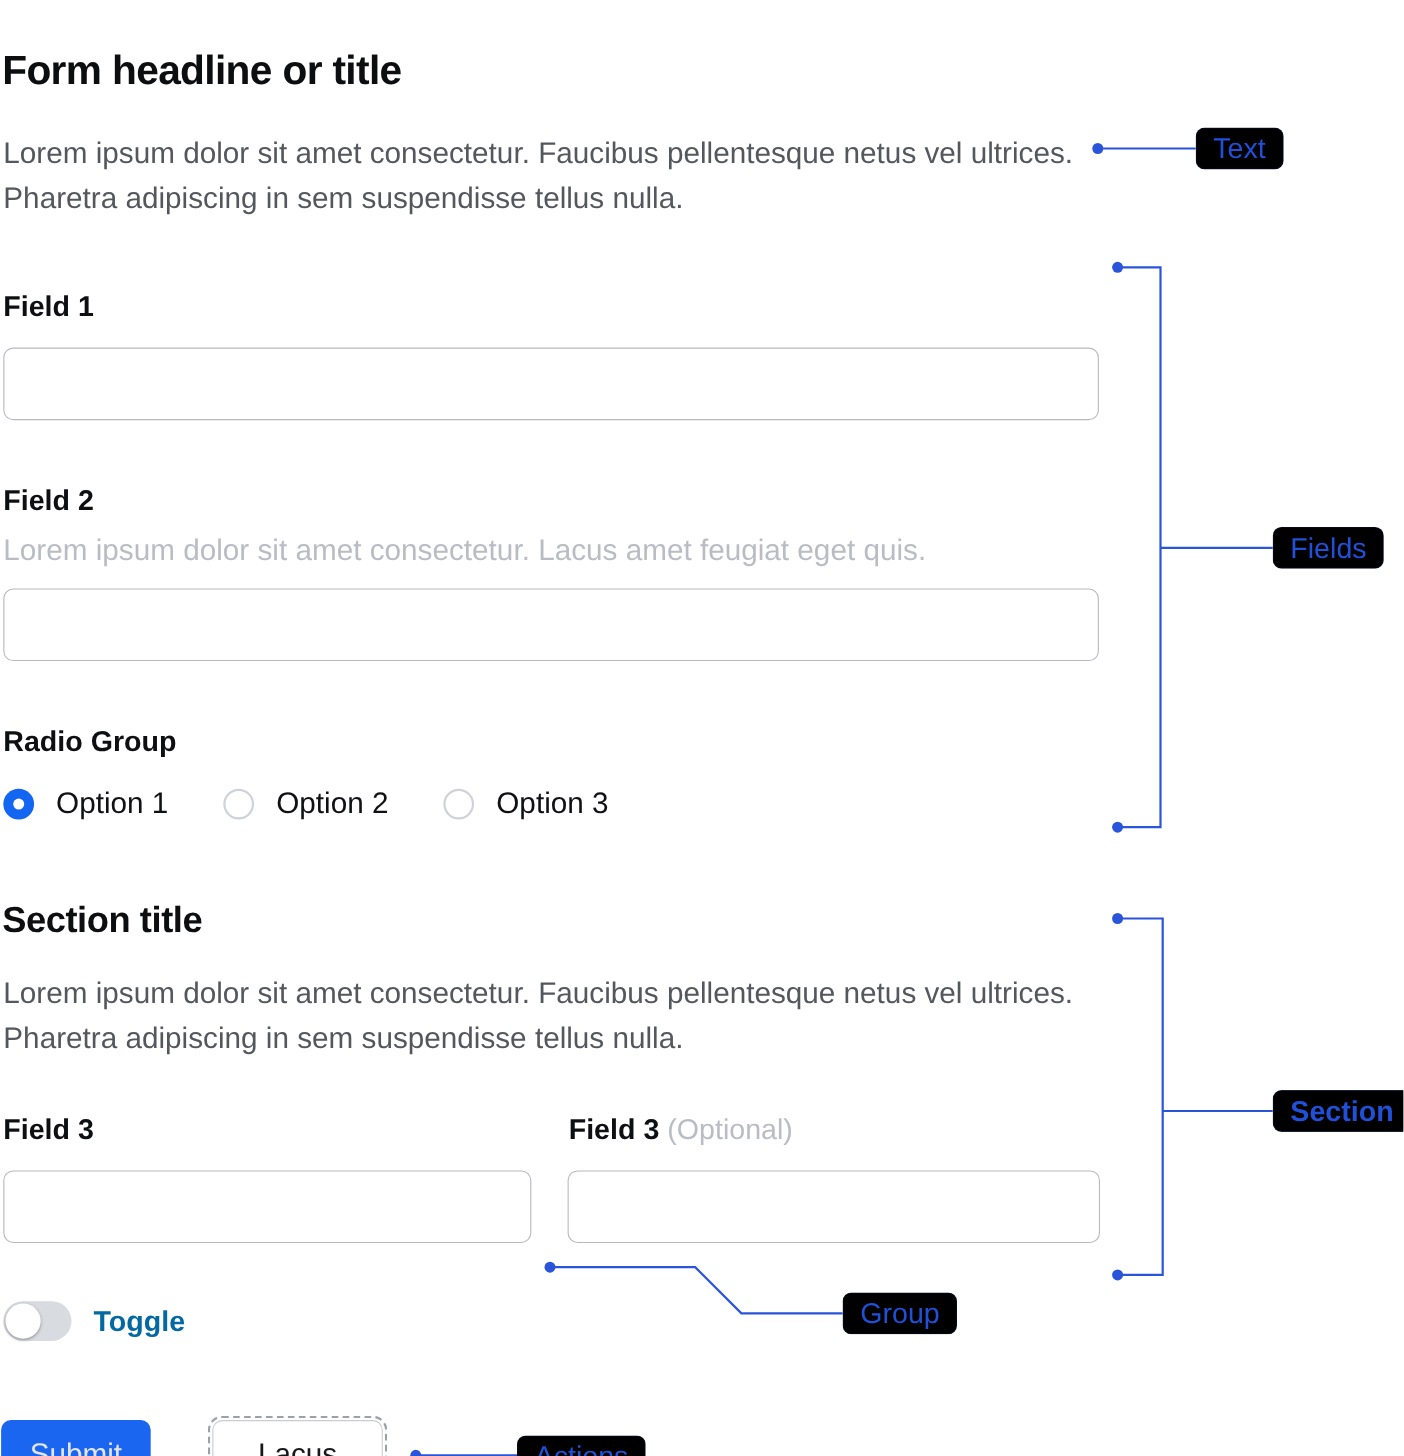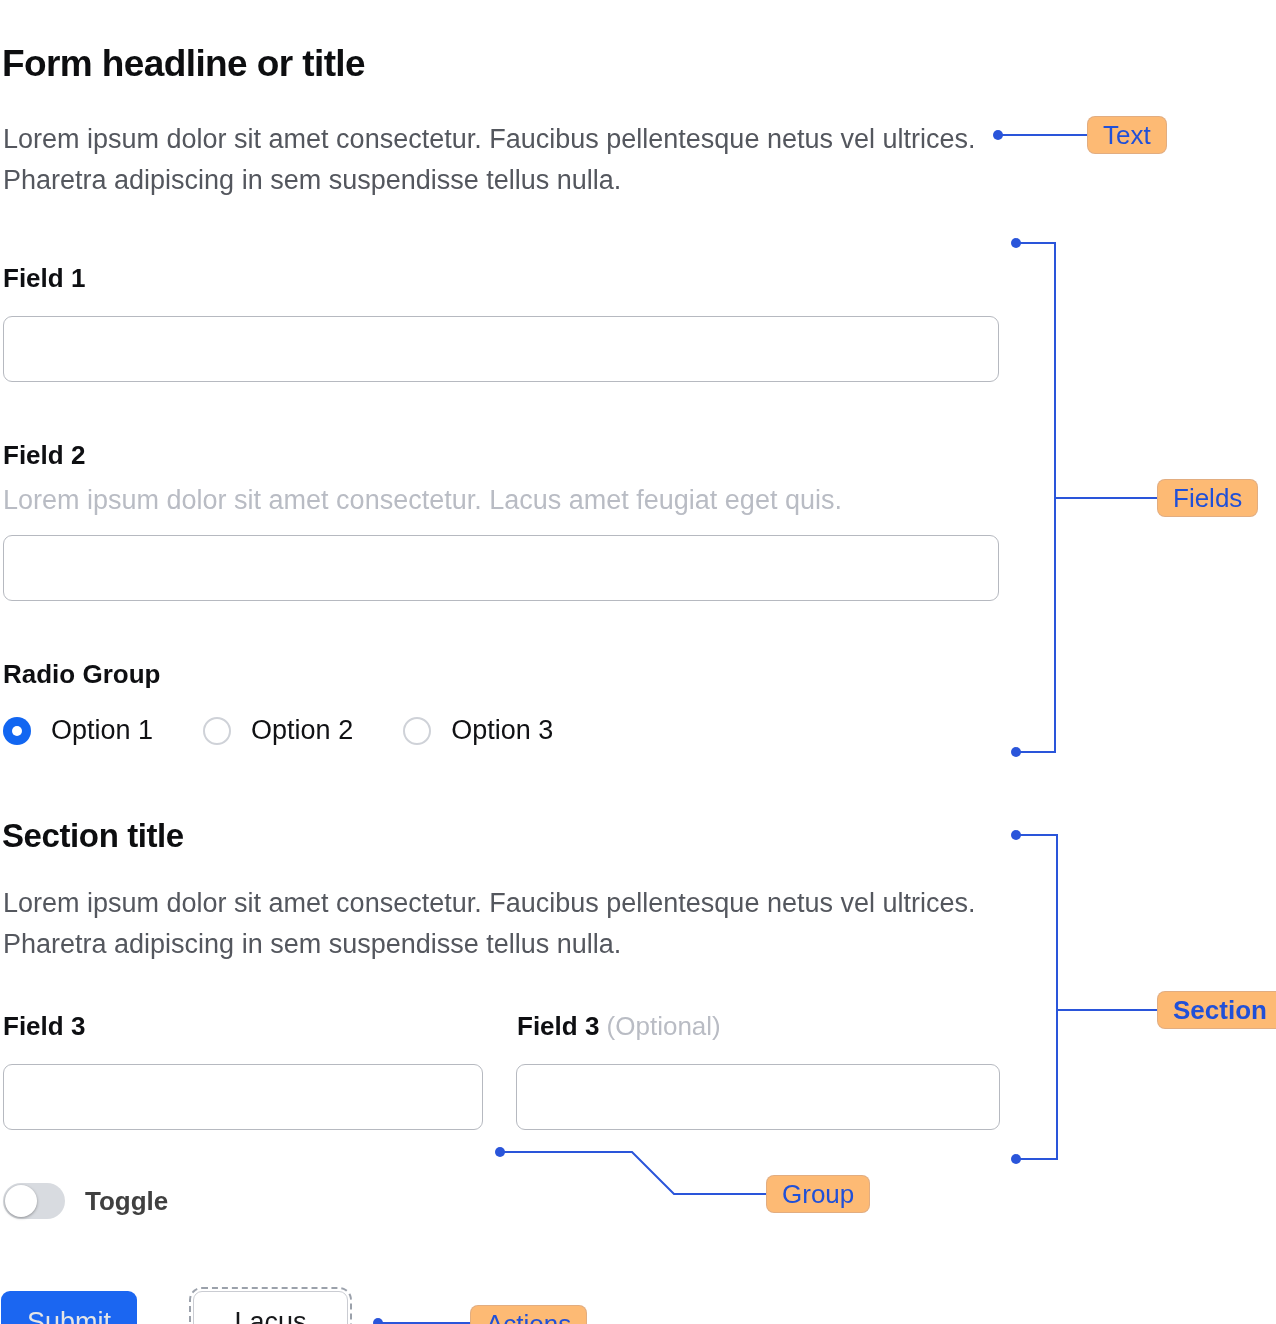--- a/index.html
+++ b/index.html
@@ -23,27 +23,27 @@
   .radio-opt.selected .radio-circle { background:#1266f1; border:none; }
   .radio-opt.selected .radio-circle::after { content:""; position:absolute; left:50%; top:50%; width:10px; height:10px; margin:-5px 0 0 -5px; border-radius:50%; background:#ffffff; }
   .radio-label { font-size:27px; color:#101114; }
 
   .section-title { position:absolute; left:2px; top:782px; font-size:33px; font-weight:700; color:#0d0e10; letter-spacing:-0.4px; }
   .section-desc { position:absolute; left:3px; top:848px; width:990px; font-size:27px; line-height:41px; color:#54575e; }
 
   .toggle-row { position:absolute; left:3px; top:1148px; display:flex; align-items:center; gap:20px; }
   .toggle-track { width:62px; height:36px; border-radius:18px; background:#d8dbe0; position:relative; cursor:pointer; flex:none; }
   .toggle-knob { position:absolute; left:2px; top:2px; width:32px; height:32px; border-radius:50%; background:#ffffff; box-shadow:0 1px 3px rgba(0,0,0,0.35); }
-  .toggle-label { font-size:26px; font-weight:600; color:#404040; }
+  .toggle-label { font-size:26px; font-weight:600; color:#0369a1; }
 
   .btn { position:absolute; top:1256px; height:63px; border-radius:9px; font-size:27px; font-family:inherit; cursor:pointer; }
   .btn-submit { left:1px; width:136px; background:#1b66f1; border:none; color:#e5e5e5; font-weight:500; }
   .btn-cancel { left:193px; width:155px; background:#ffffff; border:1.5px solid #caccd2; color:#17181b; outline:2px dashed #9ba1ab; outline-offset:2px; }
 
-  .pill { position:absolute; display:inline-flex; align-items:center; padding:3px 15px; height:38px; background:#fdba74; color:#2050d8; font-size:26px; border-radius:8px; border:1px solid rgba(37,85,224,0.12); white-space:nowrap; }
+  .pill { position:absolute; display:inline-flex; align-items:center; padding:3px 15px; height:38px; background:#000000; color:#2050d8; font-size:26px; border-radius:8px; border:1px solid rgba(37,85,224,0.12); white-space:nowrap; }
   .pill-text    { left:1087px; top:81px; }
   .pill-fields  { left:1157px; top:444px; }
   .pill-section { left:1157px; top:956px;font-weight:bold; }
   .pill-group   { left:766px;  top:1140px; }
   .pill-actions { left:470px;  top:1270px; }
 
   .annot-svg { position:absolute; left:0; top:0; width:1276px; height:1324px; pointer-events:none; }
 </style>
 </head>
 <body>

